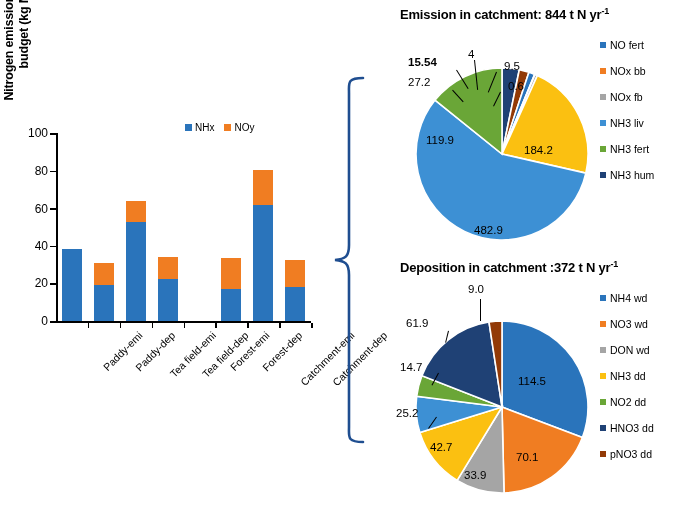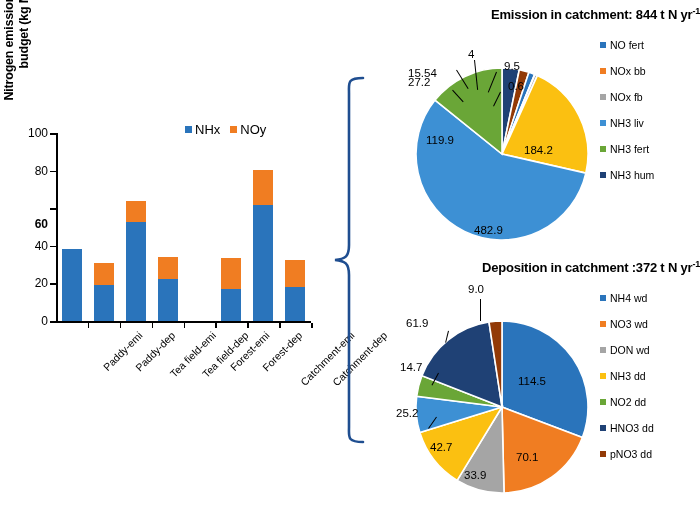--- a/index.html
+++ b/index.html
@@ -18,33 +18,33 @@
   #axis-x{position:absolute;left:0;top:188px;width:255px;height:2px;background:#000;}
   .ytick{position:absolute;left:-6px;width:6px;height:1.5px;background:#000;}
   .ytlab{position:absolute;right:100%;margin-right:8px;font-size:12px;
          transform:translateY(-7px);white-space:nowrap;}
   .xtick{position:absolute;top:190px;width:1.5px;height:5px;background:#000;}
   .bar{position:absolute;bottom:2px;width:20px;}
   .seg-nhx{width:100%;background:#2a74bb;}
   .seg-noy{width:100%;background:#f07d22;}
   .xlab{position:absolute;top:196px;font-size:10.5px;white-space:nowrap;
         transform-origin:right top;transform:rotate(-45deg);text-align:right;}
-  #bar-legend{position:absolute;left:185px;top:122px;font-size:13px;
+  #bar-legend{position:absolute;left:185px;top:122px;font-size:10px;
               display:flex;gap:10px;align-items:center;}
   #bar-legend .li{display:flex;align-items:center;gap:3px;}
   #bar-legend .sw{width:7px;height:7px;display:inline-block;}
 
   
   #brace{position:absolute;left:333px;top:75px;width:32px;height:370px;}
 
   
   .pie-panel{position:absolute;}
   #emission-panel{left:400px;top:2px;width:300px;height:252px;}
   #deposition-panel{left:400px;top:255px;width:300px;height:251px;}
-  .pie-title{text-align:right;font-size:13px;font-weight:bold;margin:0;
+  .pie-title{text-align:left;font-size:13px;font-weight:bold;margin:0;
              padding-top:4px;letter-spacing:-0.2px;white-space:nowrap;}
   .pie-title sup{font-size:9px;}
   .pie-wrap{position:absolute;left:12px;top:44px;width:180px;height:200px;}
   .pie-svg{position:absolute;left:0;top:18px;}
   .pie-legend{position:absolute;right:4px;top:30px;width:96px;
               font-size:10.5px;line-height:1;}
   .pie-legend .li{display:flex;align-items:center;gap:4px;margin-bottom:0;
                   height:26px;}
   .pie-legend .sw{width:6px;height:6px;flex:0 0 6px;}
   .pielab{position:absolute;font-size:11.5px;font-weight:normal;
@@ -75,21 +75,21 @@
     <div id="axis-y"></div>
     <div id="axis-x"></div>
     <div id="yticks-host">
         <div class="ytick" style="top: 188px;"></div>
         <div class="ytlab" style="top: 188px;">0</div>
         <div class="ytick" style="top: 150.4px;"></div>
         <div class="ytlab" style="top: 150.4px;">20</div>
         <div class="ytick" style="top: 112.8px;"></div>
         <div class="ytlab" style="top: 112.8px; text-align: center;">40</div>
         <div class="ytick" style="top: 75.2px;"></div>
-        <div class="ytlab" style="top: 91px; font-weight: bold;">60</div>
+        <div class="ytlab" style="top: 76px;">60</div>
         <div class="ytick" style="top: 37.6px;"></div>
         <div class="ytlab" style="top: 37.6px;">80</div>
         <div class="ytick" style="top: 0px;"></div>
         <div class="ytlab" style="top: 0px;">100</div>
       </div>
     <div id="xticks-host">
         <div class="xtick" style="left: 31.875px;"></div>
         <div class="xtick" style="left: 63.75px;"></div>
         <div class="xtick" style="left: 95.625px;"></div>
         <div class="xtick" style="left: 127.5px;"></div>
@@ -153,21 +153,21 @@
         <path d="M 90 90 L 90 4 A 86 86 0 0 1 107.29872298713504 5.757764850317713 Z" fill="#1f4175" stroke="#ffffff" stroke-width="1.6"></path>
         <path d="M 90 90 L 107.29872298713504 5.757764850317713 A 86 86 0 0 1 116.90897692365101 8.318258093240829 Z" fill="#923a07" stroke="#ffffff" stroke-width="1.6"></path>
         <path d="M 90 90 L 116.90897692365101 8.318258093240829 A 86 86 0 0 1 122.61474411416452 10.424385227837732 Z" fill="#2a74bb" stroke="#ffffff" stroke-width="1.6"></path>
         <path d="M 90 90 L 122.61474411416452 10.424385227837732 A 86 86 0 0 1 122.96992678924157 10.570887405737366 Z" fill="#f07d22" stroke="#ffffff" stroke-width="1.6"></path>
         <path d="M 90 90 L 122.96992678924157 10.570887405737366 A 86 86 0 0 1 125.32065362504866 11.587938252464397 Z" fill="#a5a5a5" stroke="#ffffff" stroke-width="1.6"></path>
         <path d="M 90 90 L 125.32065362504866 11.587938252464397 A 86 86 0 0 1 173.85193523185958 109.1011245185205 Z" fill="#fbc011" stroke="#ffffff" stroke-width="1.6"></path>
         <path d="M 90 90 L 173.85193523185958 109.1011245185205 A 86 86 0 1 1 23.022219254611727 36.05579839850537 Z" fill="#3d90d4" stroke="#ffffff" stroke-width="1.6"></path>
         <path d="M 90 90 L 23.022219254611727 36.05579839850537 A 86 86 0 0 1 89.99999999999999 4 Z" fill="#6aa637" stroke="#ffffff" stroke-width="1.6"></path>
       </svg>
     <div id="emission-labels">
-        <div class="pielab" style="left: -4px; top: 21px;">15.54</div>
+        <div class="pielab" style="left: -4px; top: 10px; font-weight: bold;">15.54</div>
         <div class="pielab" style="left: 56px; top: 2px;">4</div>
         <div class="pielab" style="left: 92px; top: 14px;">9.5</div>
         <div class="pielab" style="left: -4px; top: 30px;">27.2</div>
         <div class="pielab" style="left: 96px; top: 34px;">0.6</div>
         <div class="pielab" style="left: 14px; top: 88px;">119.9</div>
         <div class="pielab" style="left: 112px; top: 98px;">184.2</div>
         <div class="pielab" style="left: 62px; top: 178px;">482.9</div>
         <div class="leader" style="left: 44px; top: 24px; width: 1.2px; height: 22px; transform: rotate(-32deg); transform-origin: center top;"></div>
         <div class="leader" style="left: 62px; top: 14px; width: 1.2px; height: 30px; transform: rotate(-6deg); transform-origin: center top;"></div>
         <div class="leader" style="left: 84px; top: 26px; width: 1.2px; height: 22px; transform: rotate(22deg); transform-origin: center top;"></div>

